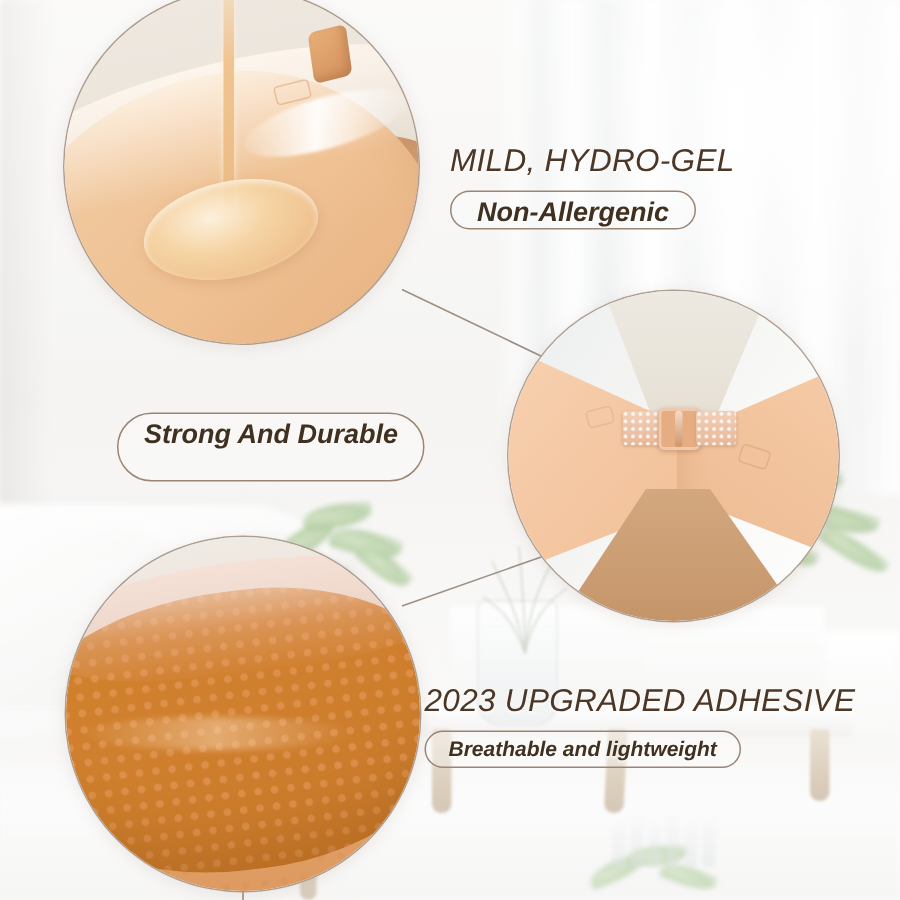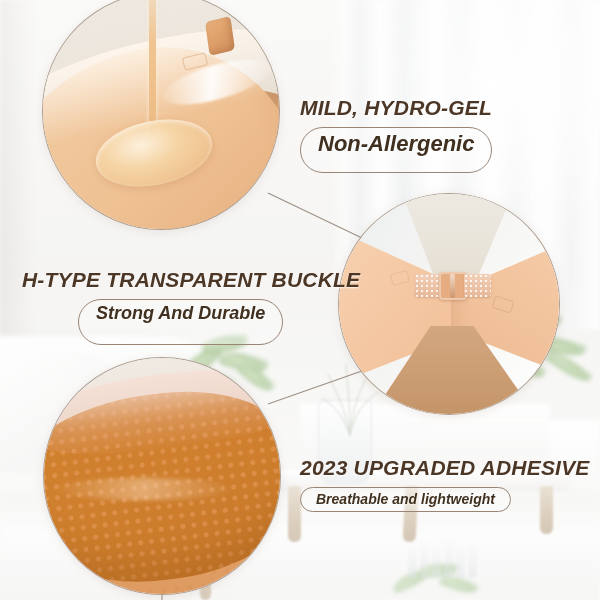--- a/index.html
+++ b/index.html
@@ -363,47 +363,47 @@
     left: 10px; top: 120px; width: 180px; height: 22px;
     background: linear-gradient(100deg, rgba(255,255,255,0.0), rgba(255,225,196,0.45), rgba(255,255,255,0.0));
     border-radius: 50%;
     filter: blur(2px);
   }
 
   
   .textblock { position: absolute; }
   .headline {
     font-style: italic;
-    font-weight: bold;
+    font-weight: normal;
     color: #4c3625;
     letter-spacing: 0.2px;
     white-space: nowrap;
     text-shadow: 0 1px 2px rgba(255,255,255,0.85);
   }
   .badge {
     display: inline-block;
     border: 1.2px solid #9a8575;
     border-radius: 999px;
     color: #40301f;
     font-style: italic;
     font-weight: bold;
     white-space: nowrap;
     background: rgba(255,255,255,0.28);
     text-shadow: 0 1px 2px rgba(255,255,255,0.8);
   }
 
   .t1 { left: 300px; top: 96px; }
   .t1 .headline { font-size: 21px; }
-  .t1 .badge { font-size: 22px; padding: 3px 17px 15px; margin-top: 7px; }
+  .t1 .badge { font-size: 18px; padding: 3px 17px 0; margin-top: 7px; }
 
   .t2 { left: 22px; top: 268px; }
   .t2 .headline { font-size: 21px; }
   .t2 .badge { font-size: 18px; padding: 3px 17px 20px; margin-top: 7px; margin-left: 56px; }
 
-  .t3 { left: 300px; top: 456px; }
+  .t3 { left: 283px; top: 456px; }
   .t3 .headline { font-size: 21px; }
   .t3 .badge { font-size: 14px; padding: 3px 15px 4px; margin-top: 7px; }
 </style>
 </head>
 <body>
 
 <div id="stage">
 
   <div class="bg-layer bg-base">
     <div class="bg-wall-edge"></div>
@@ -509,21 +509,20 @@
     <div class="pad-rim"></div>
     <div class="gloss"></div>
   </div>
 
   <div class="textblock t1">
     <div class="headline">MILD, HYDRO-GEL</div>
     <div class="badge">Non-Allergenic</div>
   </div>
 
   <div class="textblock t2">
-    <div class="headline">H-TYPE TRANSPARENT BUCKLE</div>
     <div class="badge">Strong And Durable</div>
   </div>
 
   <div class="textblock t3">
     <div class="headline">2023 UPGRADED ADHESIVE</div>
     <div class="badge">Breathable and lightweight</div>
   </div>
 
 </div>
 

